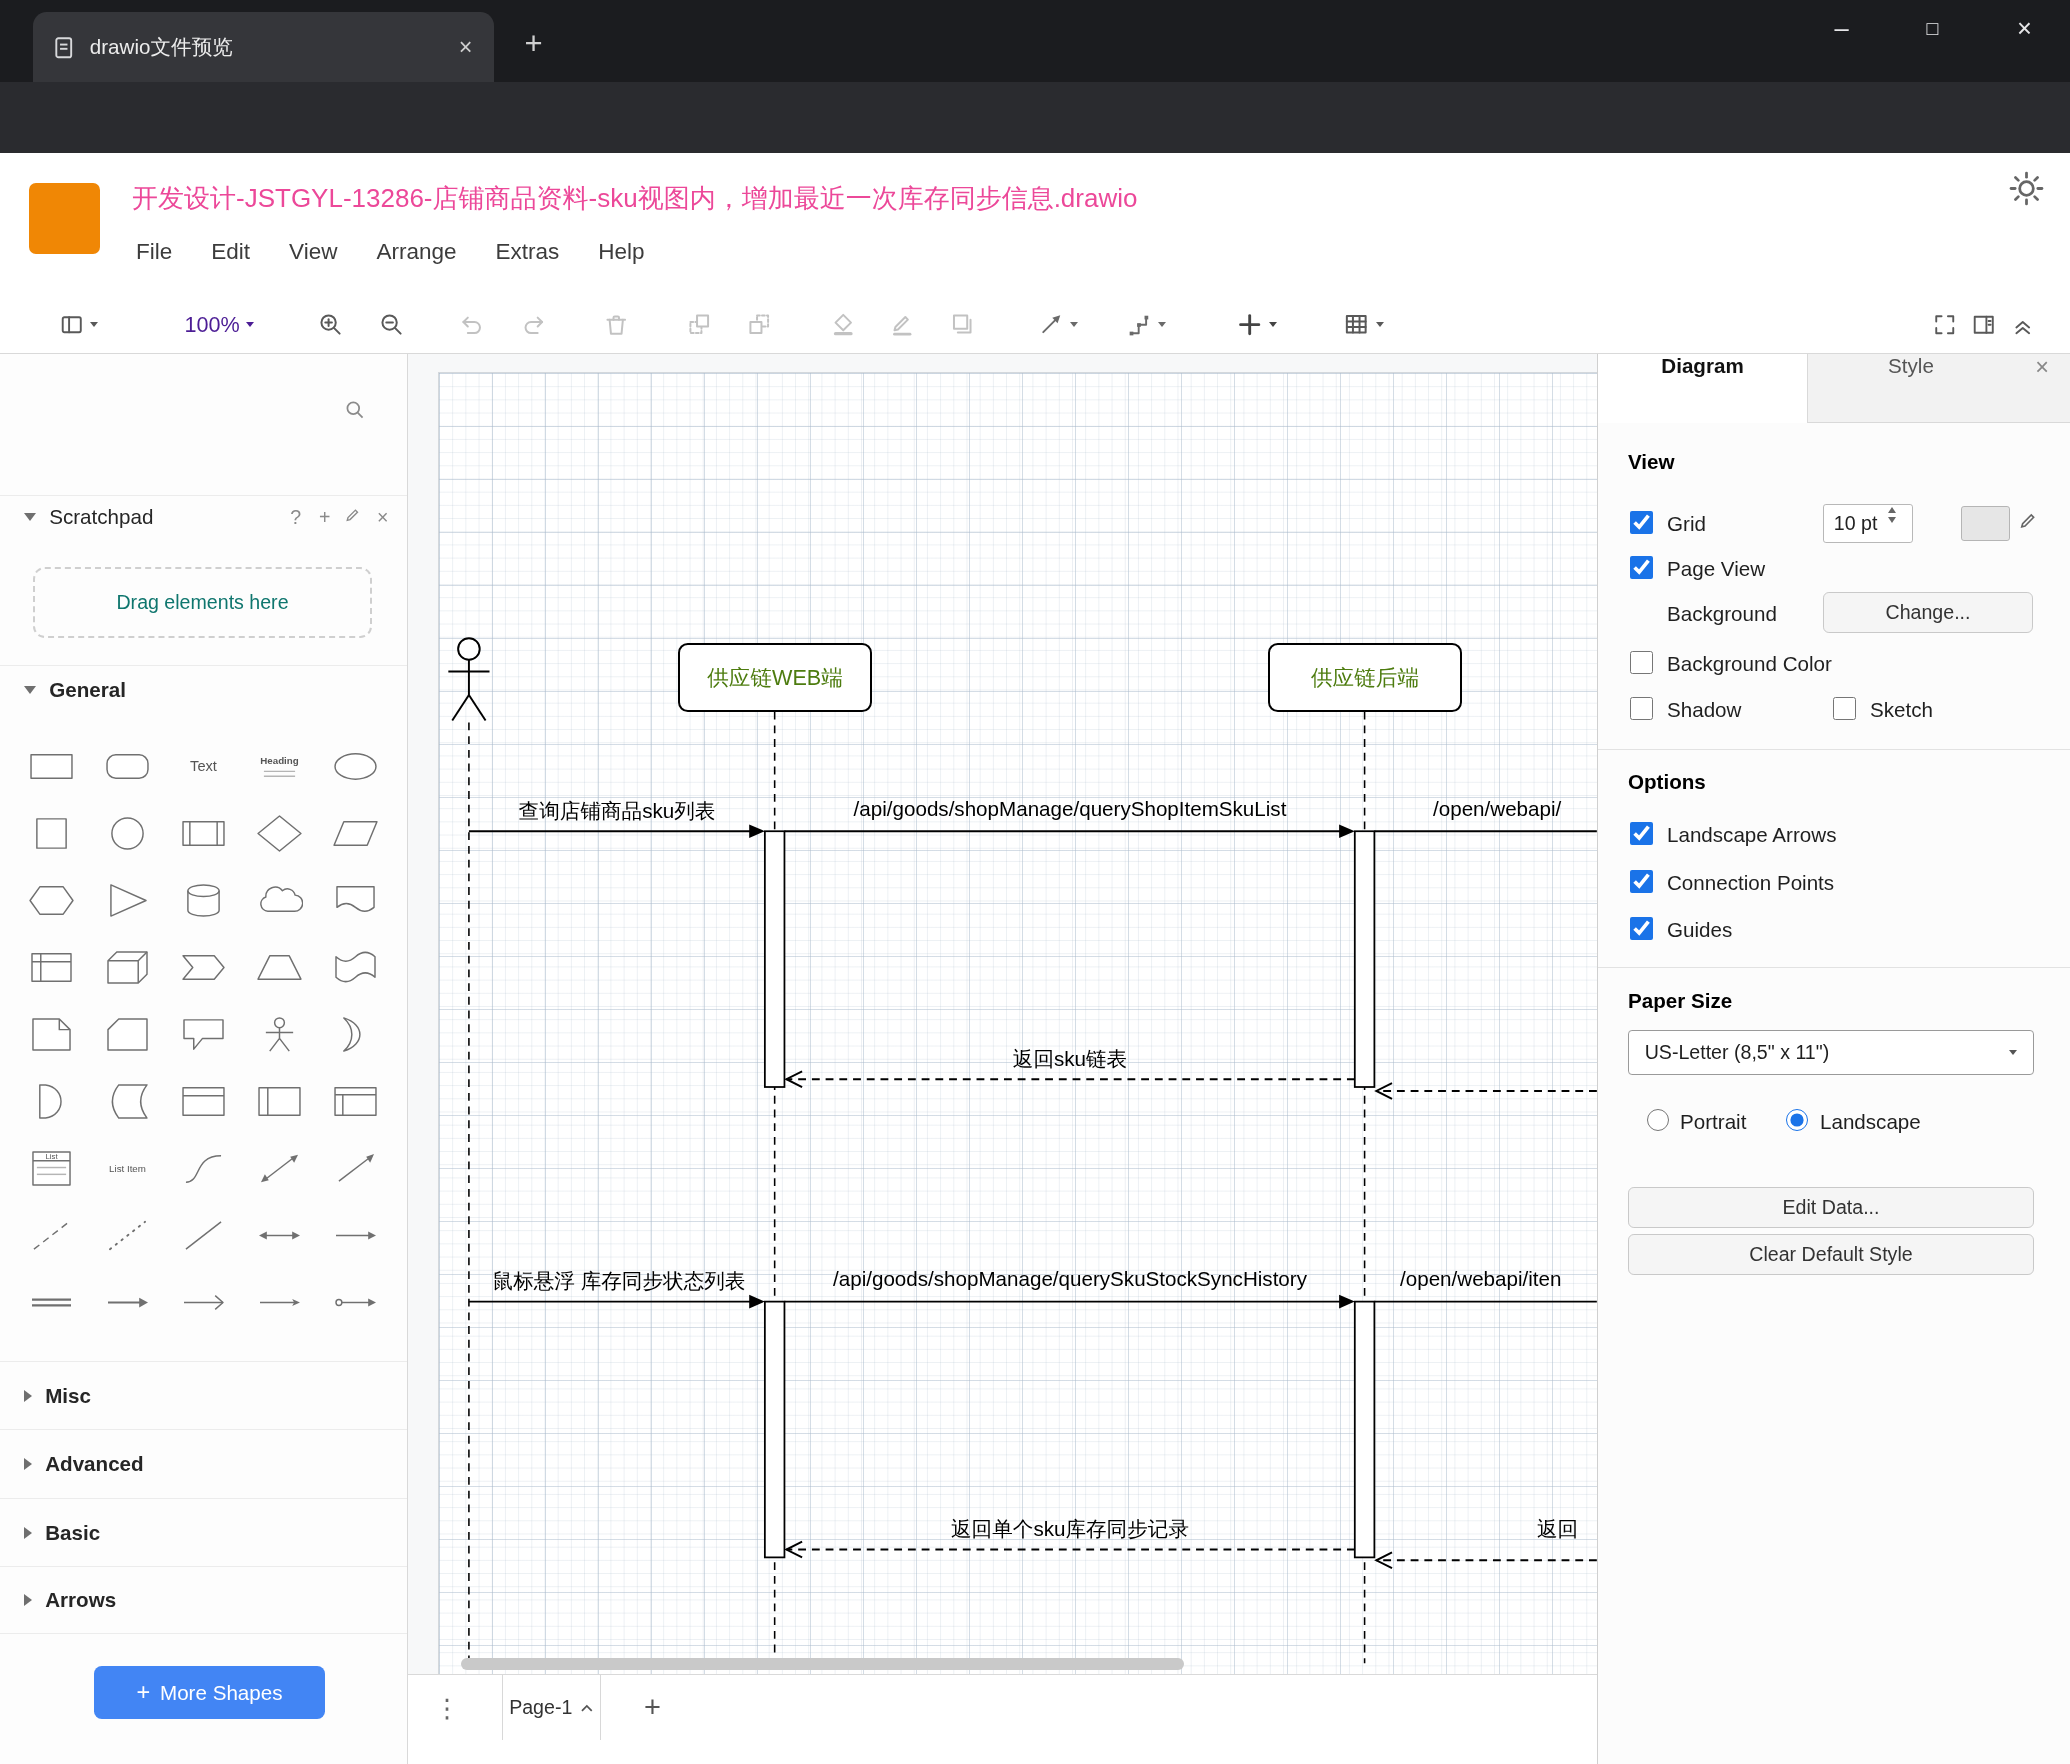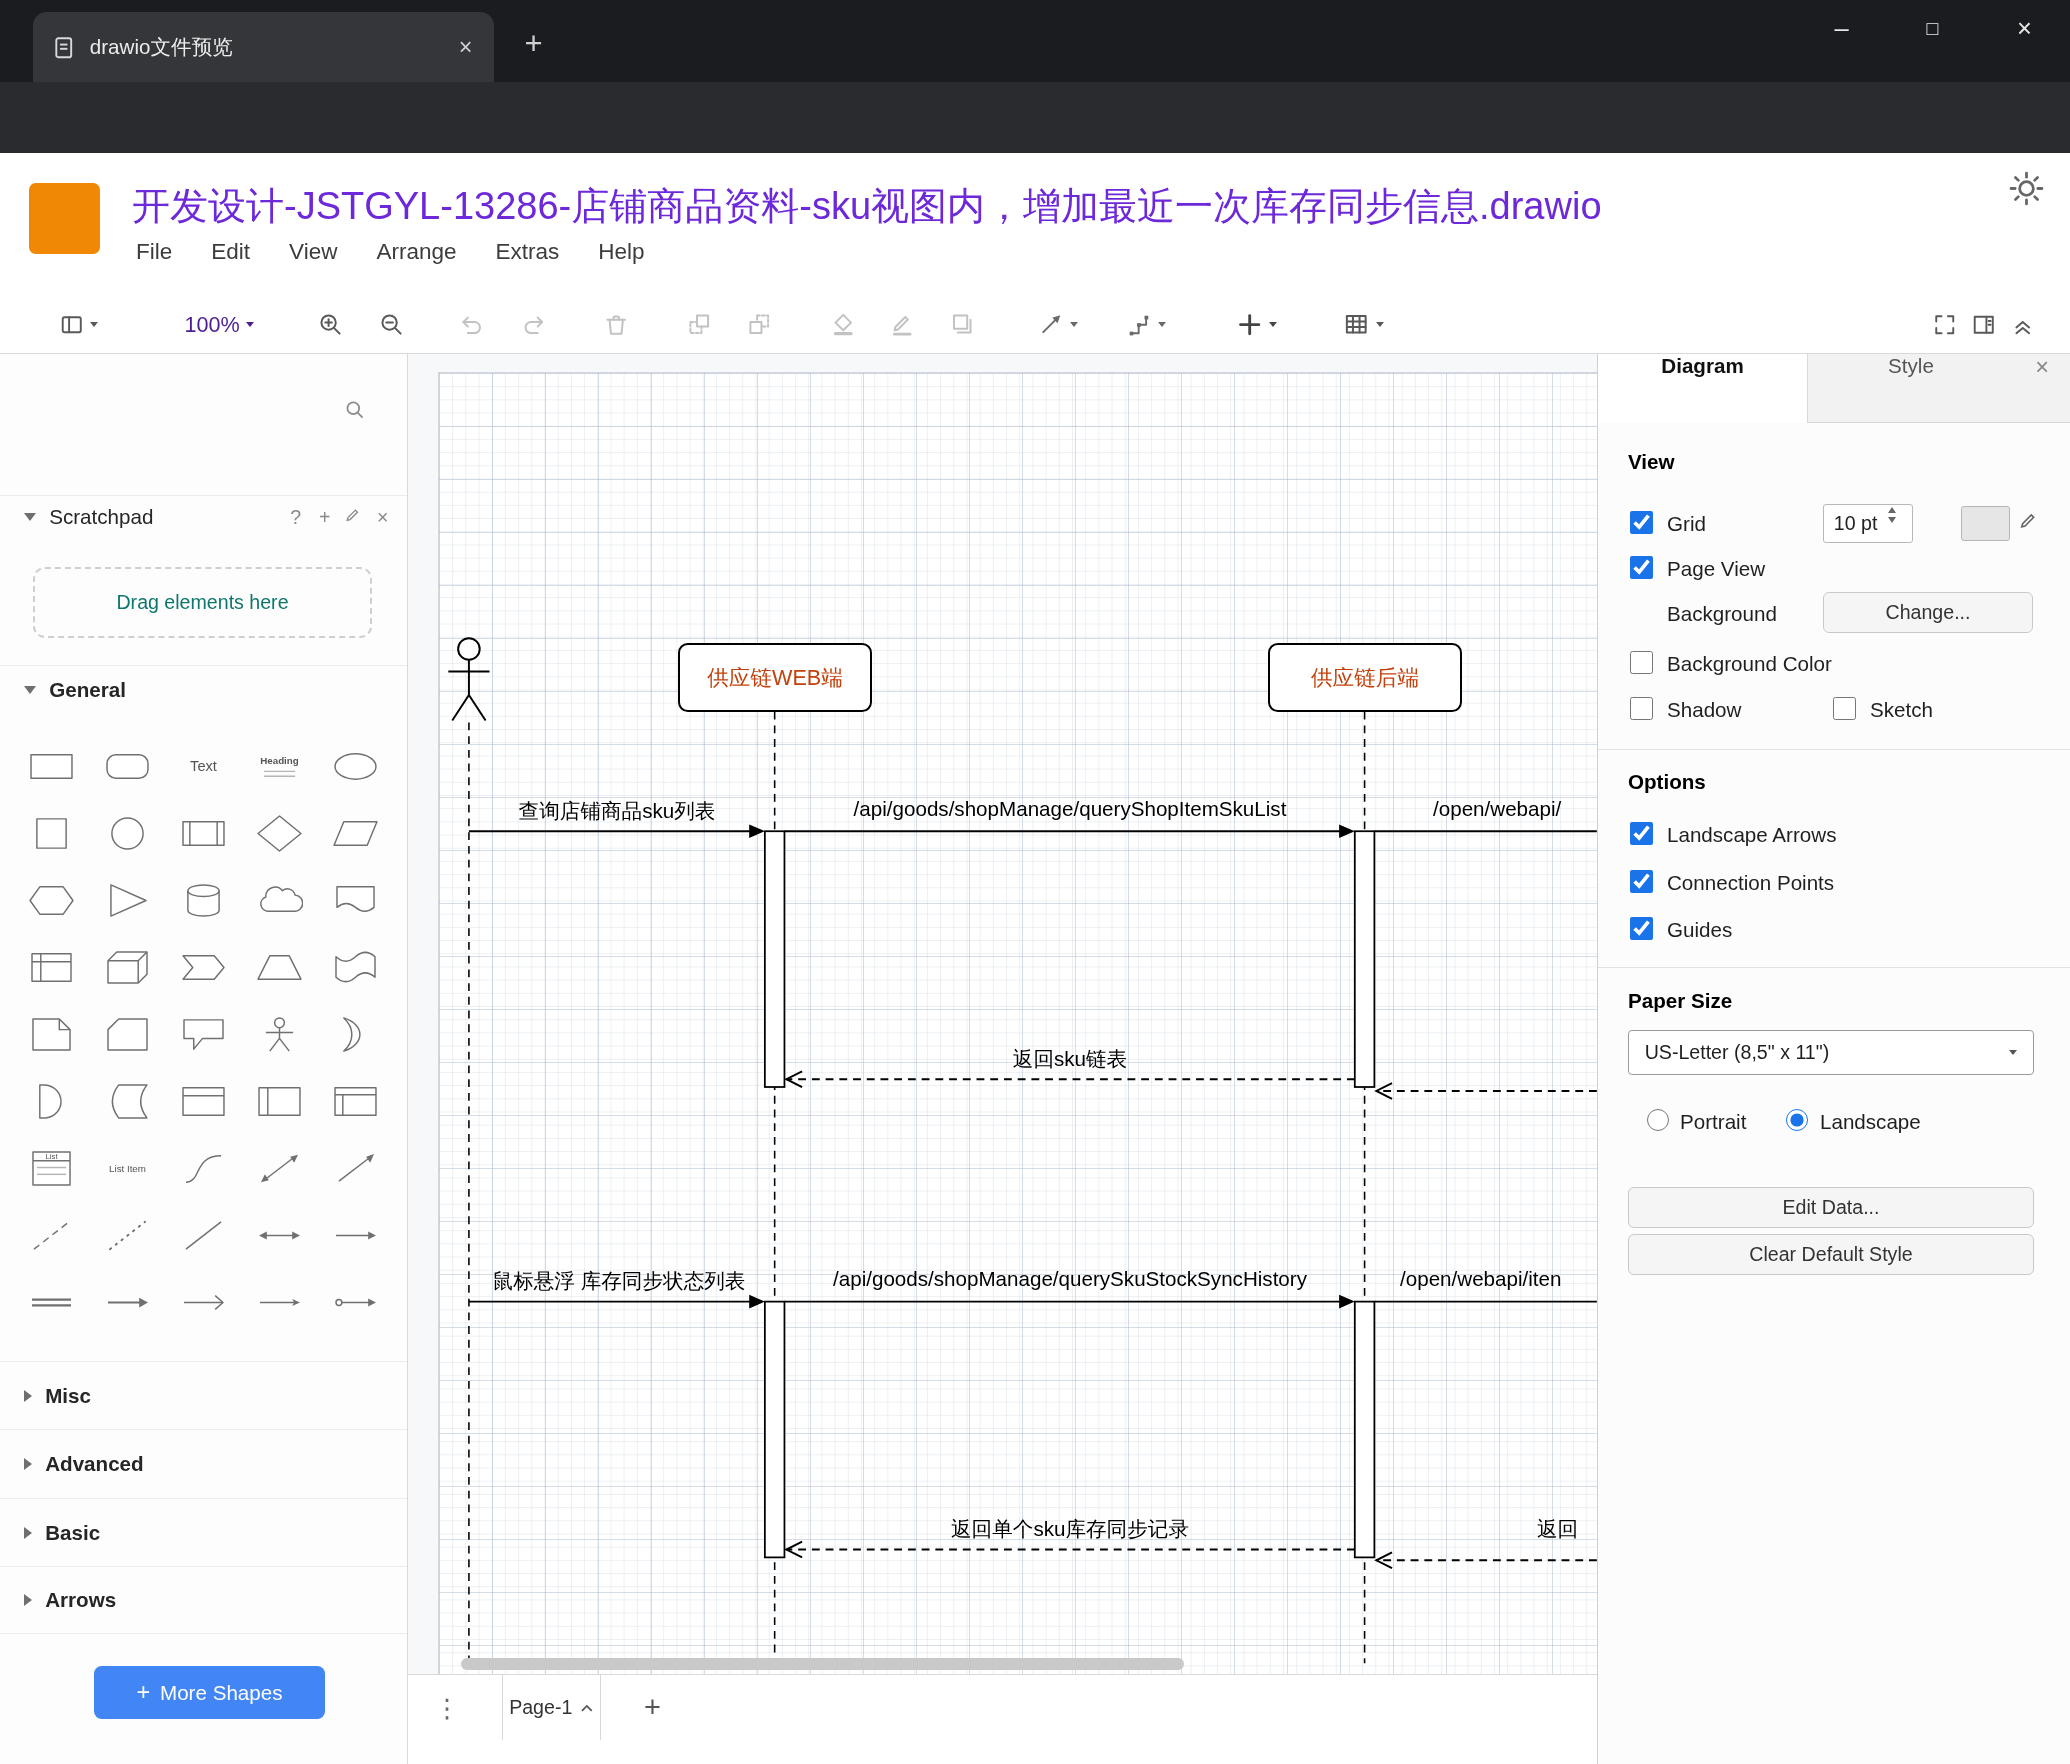--- a/index.html
+++ b/index.html
@@ -13,21 +13,21 @@
   #tab .ttl{font-size:20.6px;margin-left:13.7px;flex:1;white-space:nowrap;overflow:hidden}
   .winbtn{top:0;width:61px;height:57px;display:flex;align-items:center;justify-content:center;color:#e6e6e8;font-size:21.6px}
   #addrbar{left:0;top:82px;width:2070px;height:71px;background:#2a2b2f;display:block}
   .navic{top:96px;width:43px;height:43px;display:flex;align-items:center;justify-content:center;color:#c9cbce}
   #pill{left:284px;top:94px;width:1227px;height:47px;border-radius:23.5px;background:#1c1d21;display:flex;align-items:center;padding:0 21.6px;color:#9aa0a6}
   #pill .host{color:#e8eaed;font-size:19.6px;white-space:nowrap}
   #pill .rest{color:#9aa0a6;font-size:19.6px;white-space:nowrap;overflow:hidden;flex:1}
   .extic{top:99px;width:37px;height:37px;border-radius:7.8px;display:flex;align-items:center;justify-content:center}
   
   #appheader{left:0;top:153px;width:2070px;height:144px;background:#fff}
-  #doctitle{left:132px;top:181px;width:1764px;font-size:38px;color:#6d28d9;white-space:nowrap;overflow:hidden}
+  #doctitle{left:132px;top:181px;width:1764px;font-size:26px;color:#ec4899;white-space:nowrap;overflow:hidden}
   #menubar{left:136px;top:239px;display:flex;gap:39px}
   .menuitem{font-size:22.5px;color:#3c3c3c;cursor:pointer}
   
   #apptoolbar{left:0;top:297px;width:2070px;height:57px;background:#fff;border-bottom:1px solid #d9d9d9}
   .tbtn{position:absolute;top:302px;height:45px;display:flex;align-items:center;justify-content:center;color:#595959;cursor:pointer}
   .tbtn.dis{color:#c2c2c2}
   .tbtn svg{stroke:currentColor;fill:none;stroke-width:1.8;stroke-linecap:round;stroke-linejoin:round}
   .tbtn svg .fl{fill:currentColor;stroke:none}
   
   #sidebar{left:0;top:354px;width:408px;height:1410px;background:#fdfdfd;border-right:1px solid #d9d9d9}
@@ -48,21 +48,21 @@
   #moreshapes{left:94px;top:1312px;width:231px;height:53px;background:#4285f4;border-radius:7.8px;color:#fff;font-size:20.6px;display:flex;align-items:center;justify-content:center;gap:9.8px;cursor:pointer}
   
   #canvas{left:408px;top:354px;width:1189px;height:1320px;background:#f7f8f9;overflow:hidden}
   #page{position:absolute;left:30px;top:17.6px;width:1159px;height:1303px;background:#fff;border-left:1px solid #d4d8dc;border-top:1px solid #d4d8dc;
     background-image:
       linear-gradient(to right, rgba(170,187,204,0.50) 1px, transparent 1px),
       linear-gradient(to bottom, rgba(170,187,204,0.50) 1px, transparent 1px),
       linear-gradient(to right, rgba(170,187,204,0.22) 1px, transparent 1px),
       linear-gradient(to bottom, rgba(170,187,204,0.22) 1px, transparent 1px);
     background-size:53px 53px,53px 53px,13.2px 13.2px,13.2px 13.2px}
-  .lifebox{position:absolute;width:194px;height:69px;background:#fff;border:2px solid #000;border-radius:9.8px;display:flex;align-items:center;justify-content:center;font-size:21.6px;color:#c2410c}
+  .lifebox{position:absolute;width:194px;height:69px;background:#fff;border:2px solid #000;border-radius:9.8px;display:flex;align-items:center;justify-content:center;font-size:21.6px;color:#4d7c0f}
   .msg{position:absolute;font-size:20.6px;color:#000;white-space:nowrap}
   .ctr{transform:translateX(-50%)}
   #hscroll{position:absolute;left:53px;top:1304px;width:723px;height:11.8px;border-radius:5.9px;background:#c9c9c9}
   
   #pagebar{left:408px;top:1674px;width:1189px;height:90px;background:#fff;border-top:1px solid #d9d9d9}
   #pagetab{position:absolute;left:94px;top:0;width:99px;height:65px;border-left:1px solid #d8d8d8;border-right:1px solid #d8d8d8;display:flex;align-items:center;justify-content:center;gap:7.8px;font-size:19.6px;color:#333;cursor:pointer}
   
   #fpanel{left:1597px;top:354px;width:473px;height:1410px;background:#fcfcfc;border-left:1px solid #d0d0d0}
   #ftabs{position:absolute;left:0;top:0;width:472px;height:69px;display:flex}
   .ftab{height:69px;display:flex;align-items:flex-start;justify-content:center;font-size:20.6px;cursor:pointer}

